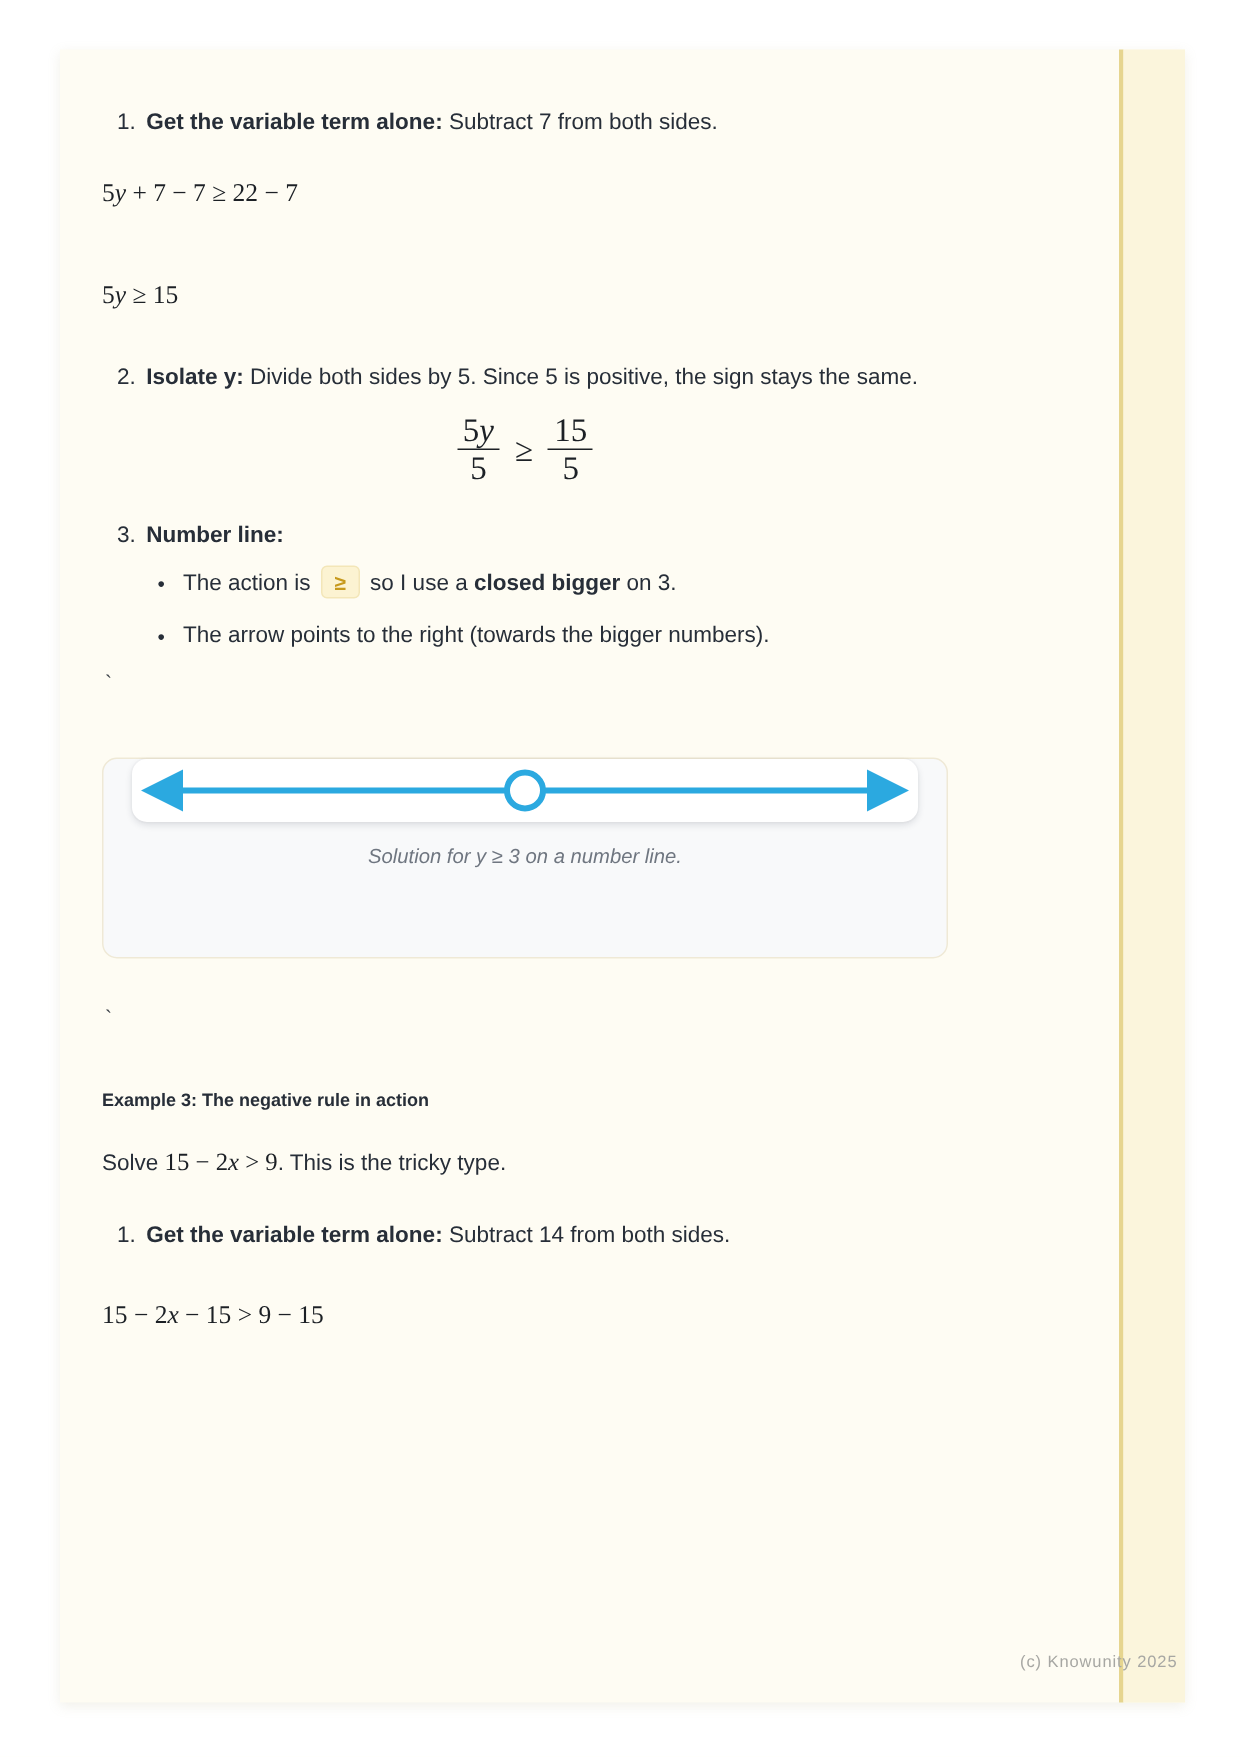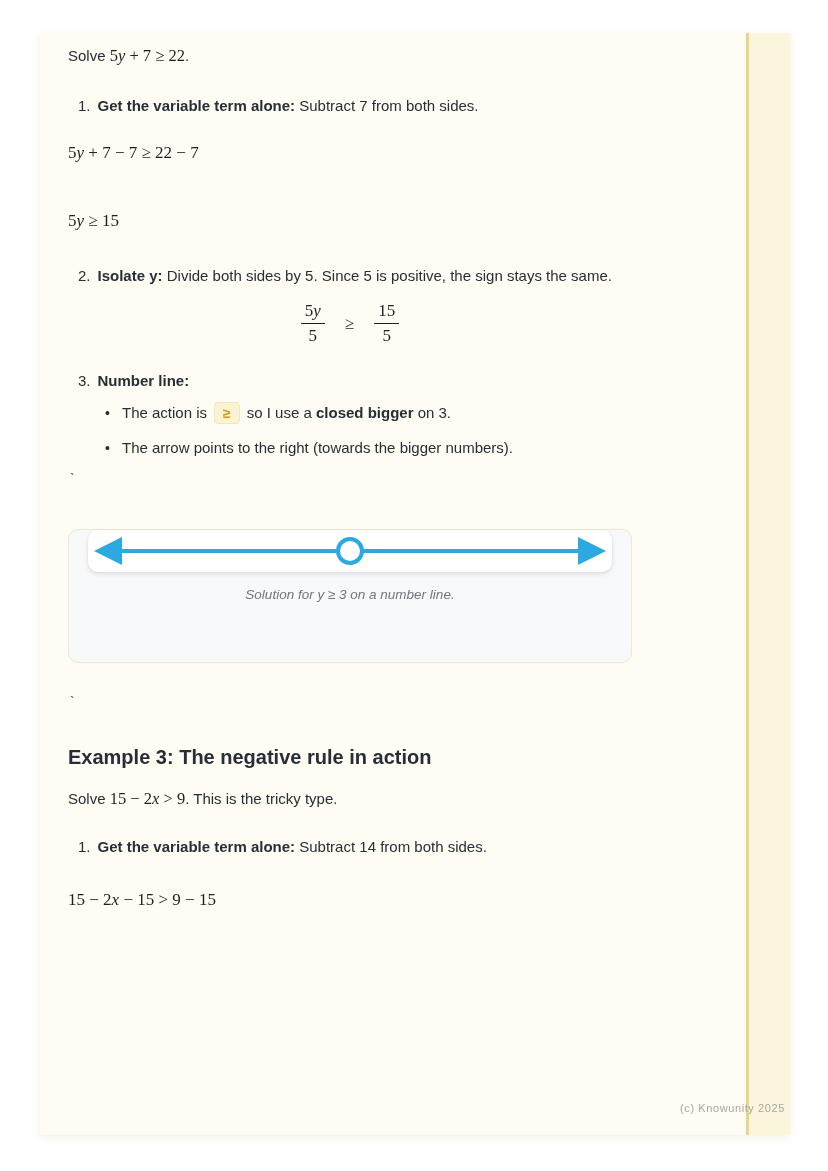--- a/index.html
+++ b/index.html
@@ -23,22 +23,22 @@
   .li { display:flex; font-size:15px; line-height:26px; padding-left:10px; }
   .li-marker { flex:none; margin-right:7px; }
   .li-body b { font-weight:bold; }
 
   .display-eq {
     text-align:left; font-family:"Liberation Serif","DejaVu Serif",serif;
     font-size:17px; line-height:26px; color:#1c2025;
   }
 
   .frac-row {
-    display:flex; align-items:center; justify-content:center; gap:20px;
-    font-family:"Liberation Serif","DejaVu Serif",serif; font-size:17px; color:#1c2025;
+    display:flex; align-items:center; justify-content:center; gap:10px;
+    font-family:"Liberation Serif","DejaVu Serif",serif; font-size:22px; color:#1c2025;
   }
   .frac { display:inline-block; text-align:center; }
   .frac .num { display:block; padding:0 4px 2px; line-height:20px; }
   .frac .den { display:block; border-top:1.5px solid #1c2025; padding:2px 4px 0; line-height:20px; }
 
   .bullet { display:flex; font-size:15px; line-height:26px; padding-left:37px; }
   .bullet-marker { flex:none; width:10px; margin-right:7px; font-size:14px; }
 
   .badge {
     display:inline-block; background:#fcf3d2; border:1px solid #f3e6b8; border-radius:4px;
@@ -55,21 +55,21 @@
   .pill {
     width:524px; height:42px; margin:0 auto; background:#ffffff; border-radius:10px;
     box-shadow:0 2px 5px rgba(30,40,60,0.13), 0 0 0 1px rgba(30,40,60,0.02);
     display:flex; align-items:center; justify-content:center;
   }
   .caption {
     margin-top:13px; text-align:center; font-style:italic;
     font-size:13.5px; line-height:20px; color:#6f7680;
   }
 
-  .heading { font-size:20px; font-weight:bold; line-height:24px; }
+  .heading { font-size:12px; font-weight:bold; line-height:24px; }
   .para { font-size:15px; line-height:24px; }
 
   .copyright {
     position:absolute; right:5px; top:1069px; z-index:5;
     font-size:11px; letter-spacing:0.6px; color:#a7a7a3;
   }
 
   
   .mt-li1   { margin-top:25px; }
   .mt-eq1   { margin-top:21px; }
@@ -91,21 +91,20 @@
 </style>
 </head>
 <body>
 
 <div class="sheet">
   <div class="stripe-line"></div>
   <div class="stripe-band"></div>
 
   <div class="content">
 
-    <p class="lead"><span>Solve </span><span class="math-inline">5<i>y</i> + 7 ≥ 22</span><span>.</span></p>
 
     <div class="li mt-li1">
       <span class="li-marker">1.</span>
       <div class="li-body"><b>Get the variable term alone:</b><span> Subtract 7 from both sides.</span></div>
     </div>
 
     <div class="display-eq mt-eq1">5<i>y</i> + 7 − 7 ≥ 22 − 7</div>
 
     <div class="display-eq mt-eq2">5<i>y</i> ≥ 15</div>
 

